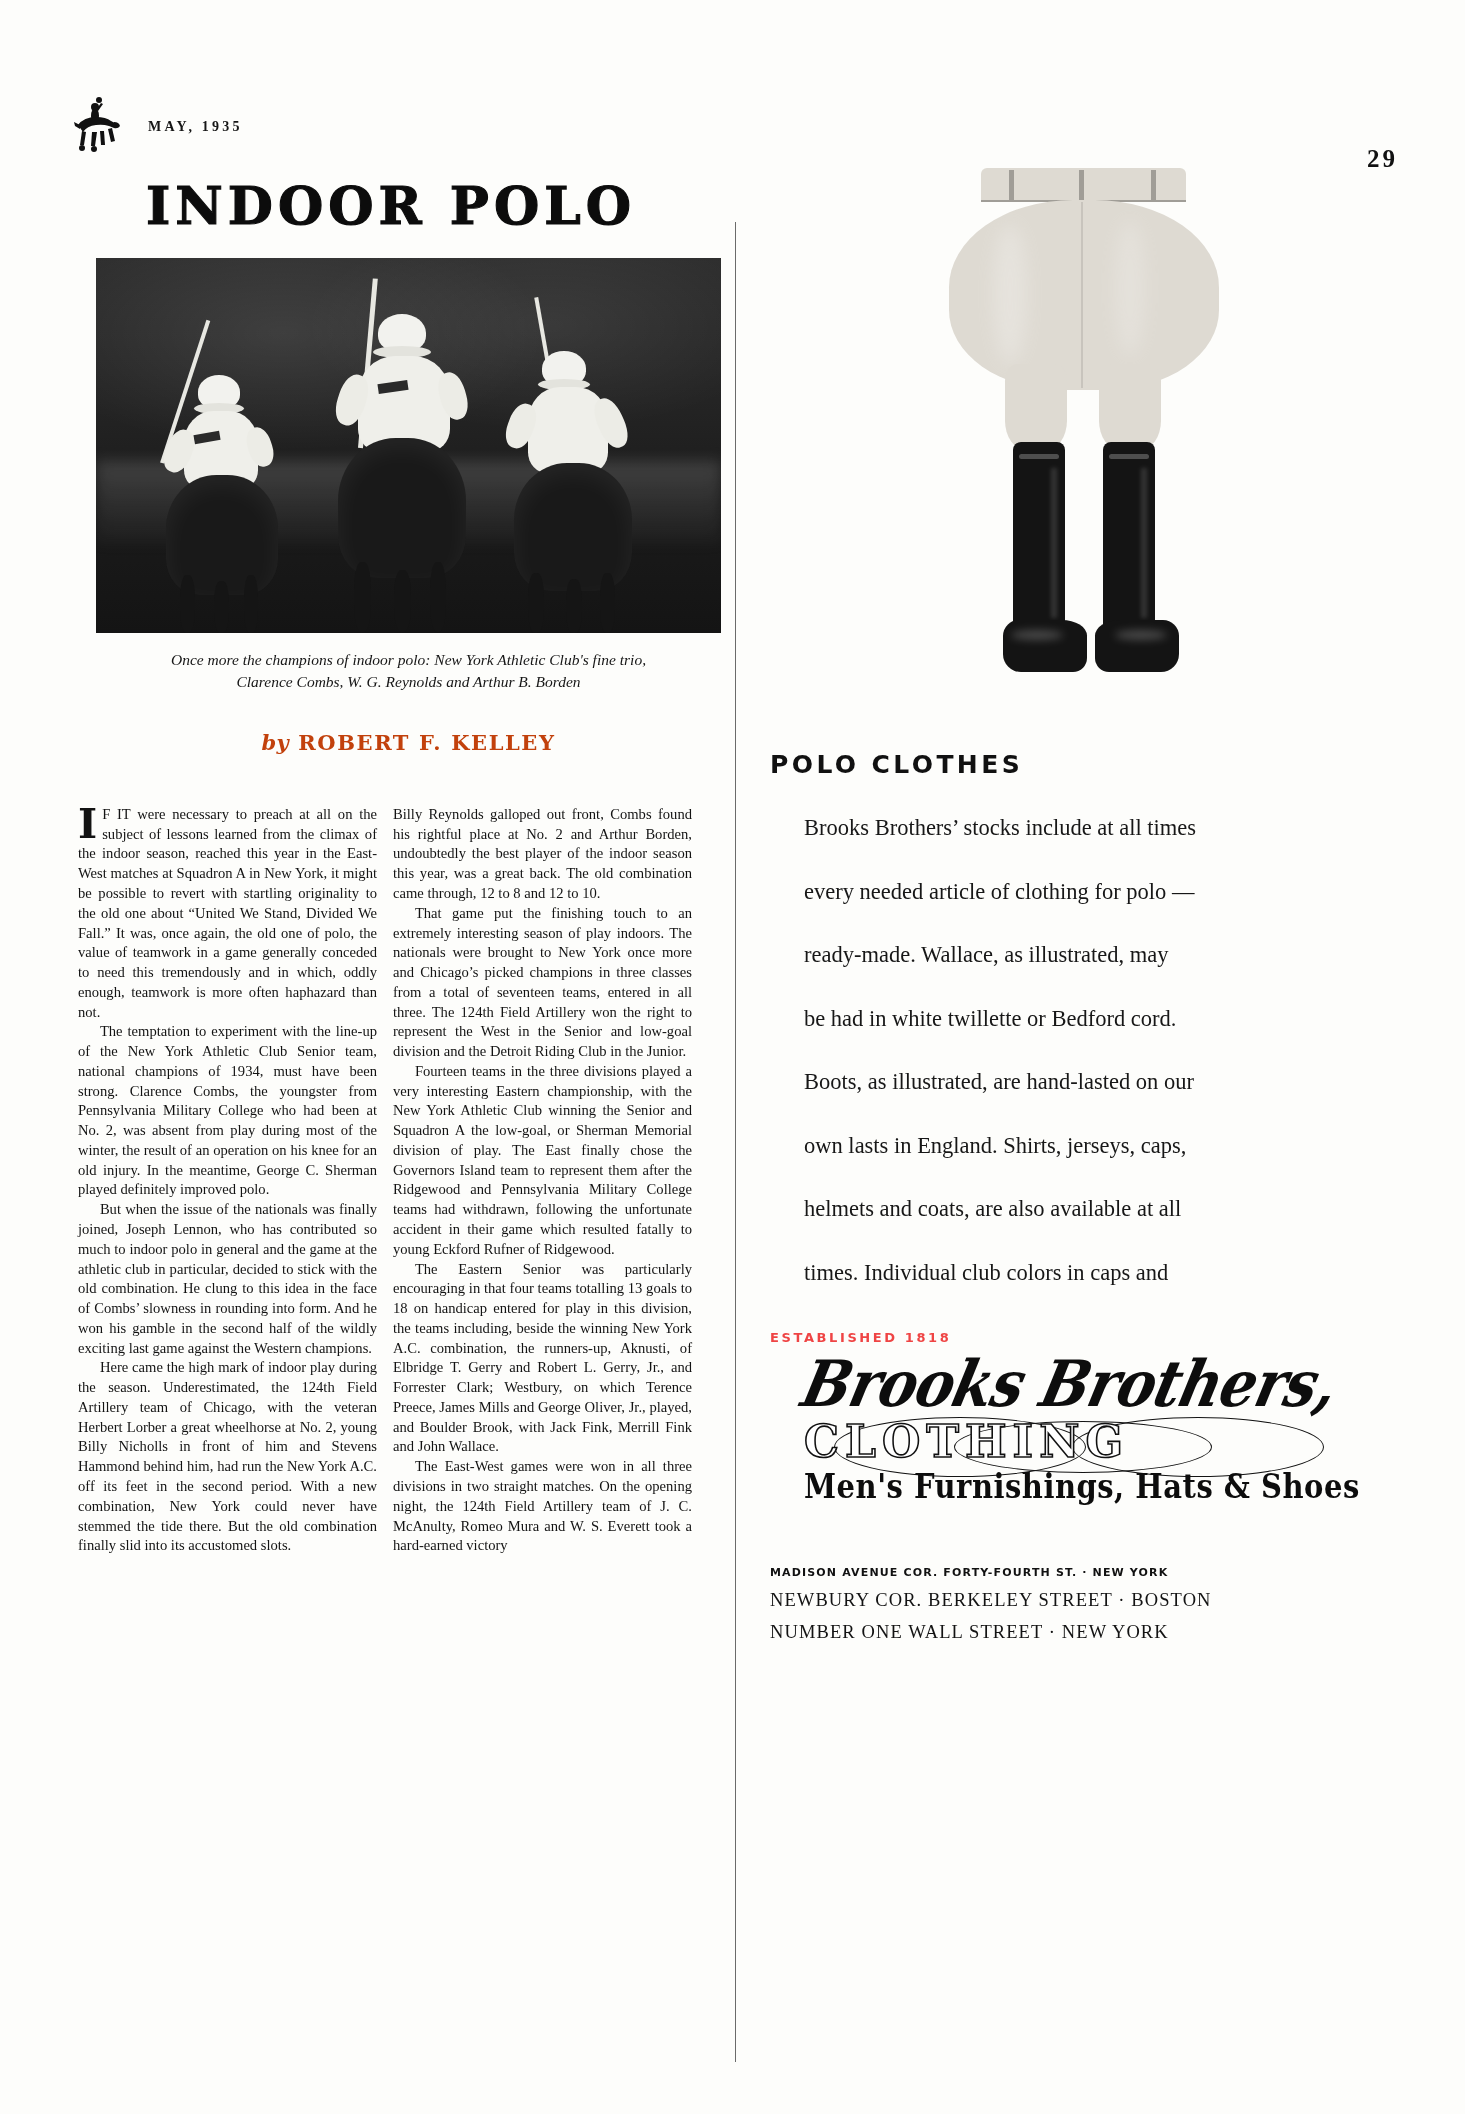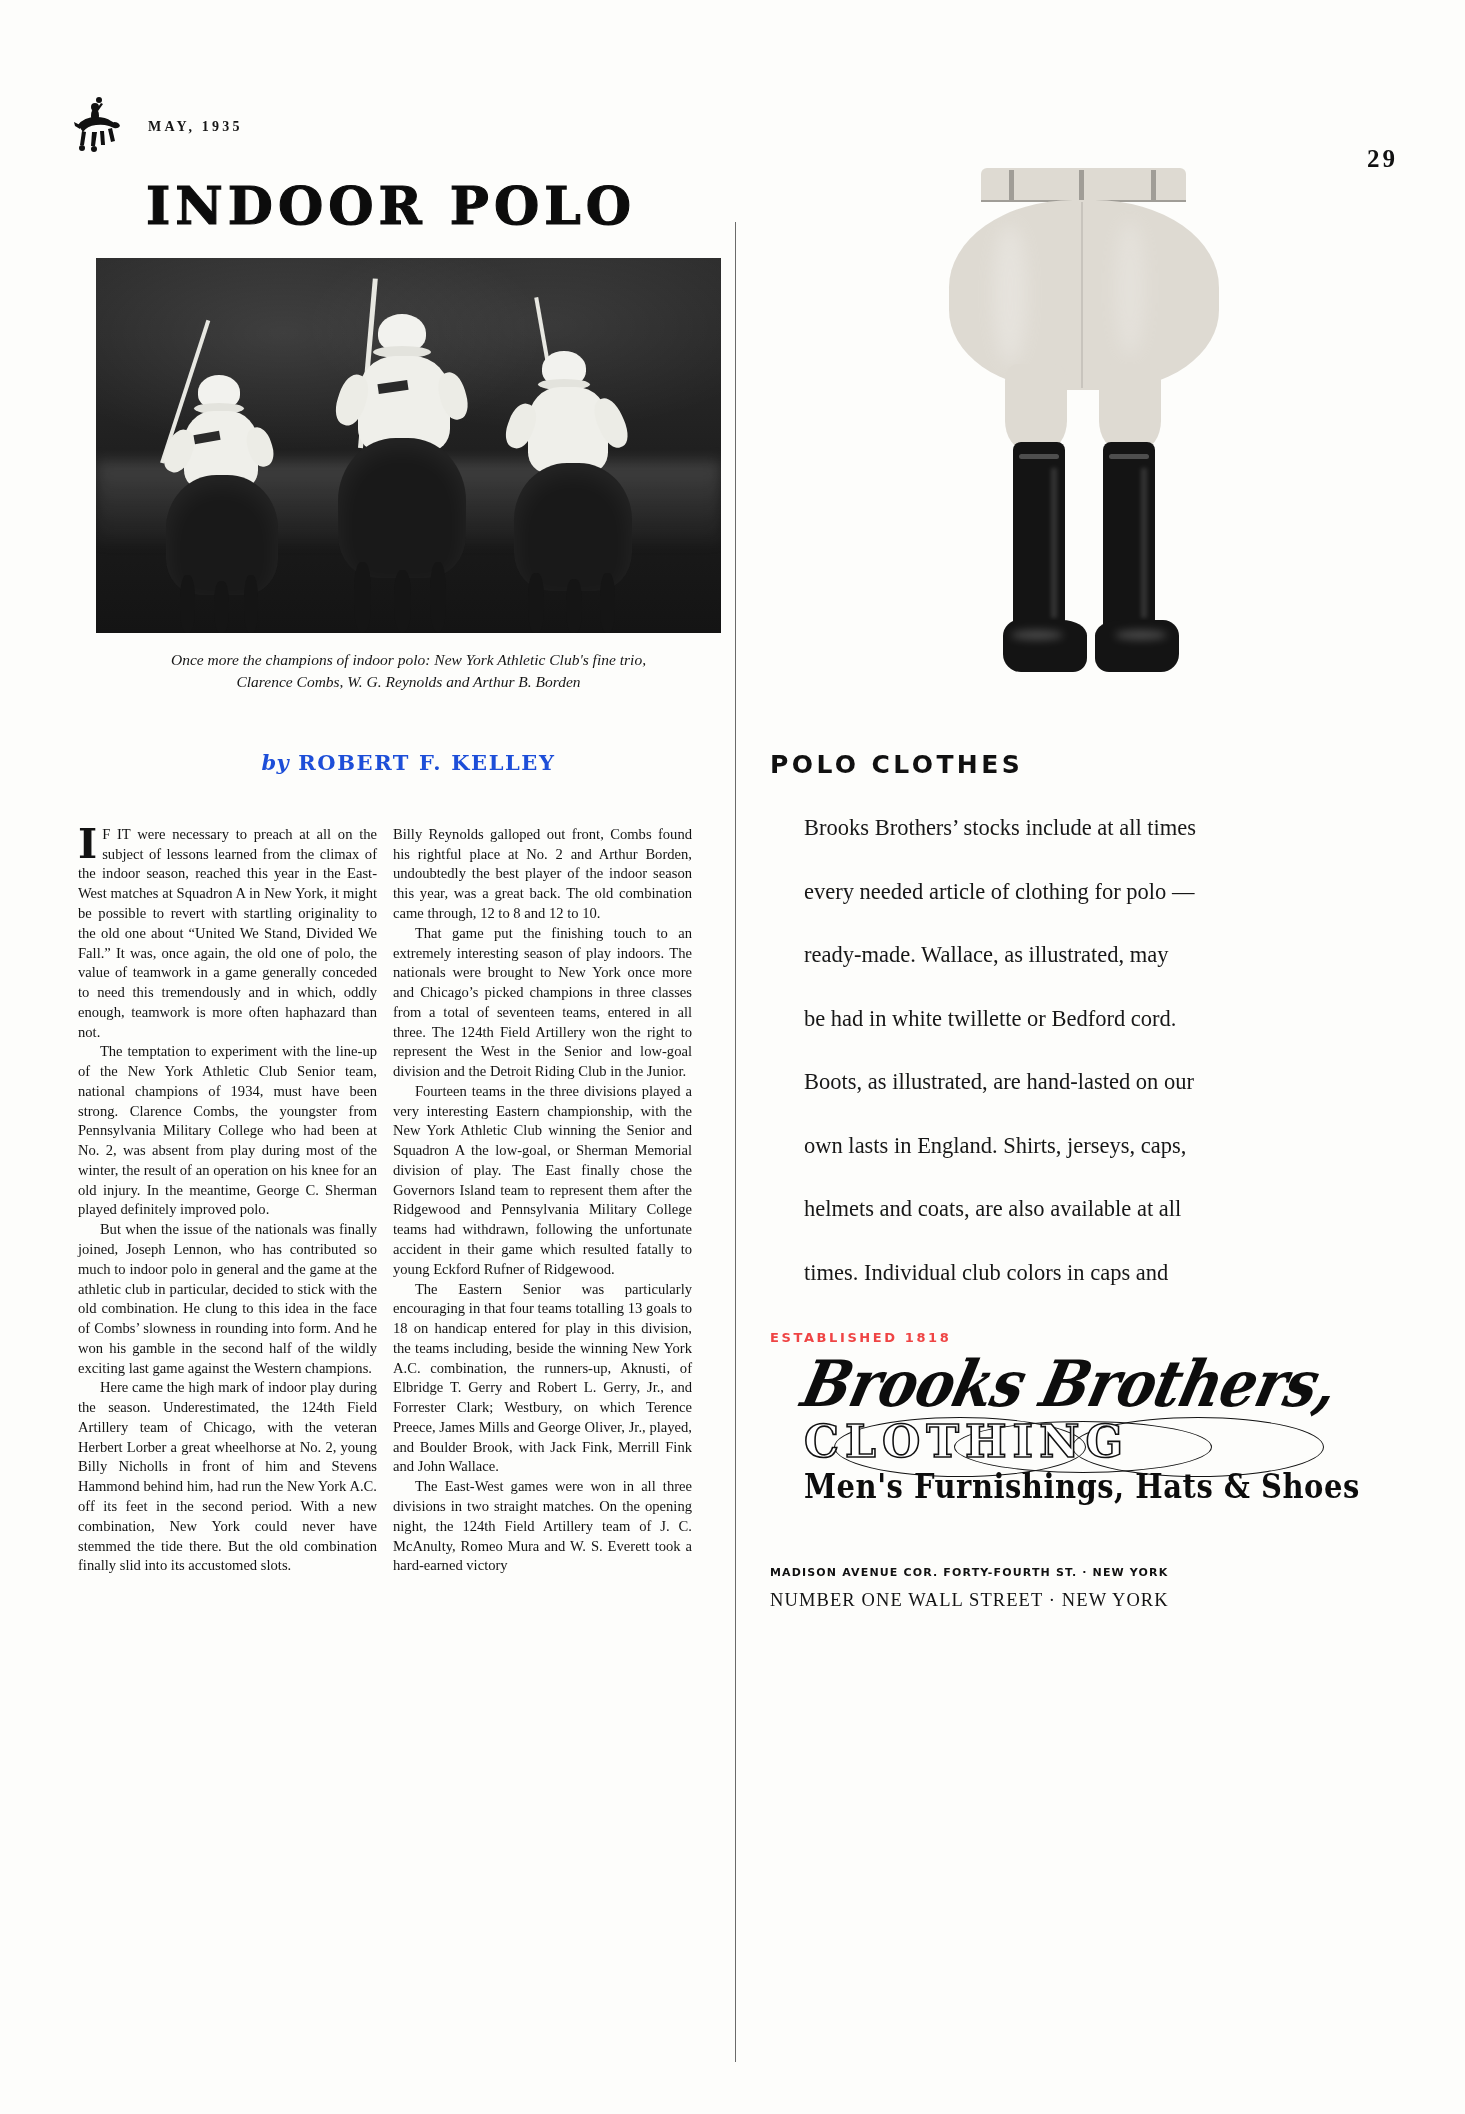--- a/index.html
+++ b/index.html
@@ -71,24 +71,24 @@
   .leg{position:absolute;background:#151515;border-radius:40%;}
   .sleeve{position:absolute;background:#ecece6;border-radius:45%;}
   .stripe{position:absolute;background:#2a2a2a;}
 
   .caption{
     width:625px;margin:16px 0 0 28px;
     text-align:center;font-style:italic;
     font-size:15.5px;line-height:1.45;color:#161616;
   }
   .byline{
-    width:625px;margin:56px 0 0 28px;
+    width:625px;margin:36px 0 0 28px;
     text-align:center;
     font-family:"DejaVu Serif",serif;
-    font-size:21px;font-weight:700;letter-spacing:1.6px;color:#1d4ed8;
+    font-size:21px;font-weight:700;letter-spacing:1.6px;color:#c2410c;
   }
   .byline .by{font-style:italic;font-weight:700;letter-spacing:.5px;}
 
   .cols{display:flex;gap:16px;margin:50px 0 0 10px;width:630px;}
   .col{width:299px;}
   .col p{
     margin:0;
     font-size:14.6px;
     line-height:1.355;
     text-align:justify;
@@ -323,17 +323,18 @@
       <div class="logo-script">Brooks Brothers,</div>
       <div class="logo-oval" style="left:30px;top:62px;width:250px;height:58px;"></div>
       <div class="logo-oval" style="left:268px;top:62px;width:250px;height:58px;"></div>
       <div class="logo-oval" style="left:150px;top:66px;width:256px;height:50px;"></div>
       <div class="logo-clothing">CLOTHING</div>
       <div class="logo-gothic">Men's Furnishings, Hats &amp; Shoes</div>
     </div>
 
     <div class="addr">
       <div class="a1">MADISON AVENUE COR. FORTY-FOURTH ST. · NEW YORK</div>
+      <div class="a2">NEWBURY COR. BERKELEY STREET  ·  BOSTON</div>
       <div class="a3">NUMBER ONE WALL STREET · NEW YORK</div>
     </div>
   </div>
 
 </div>
 
 </body></html>

